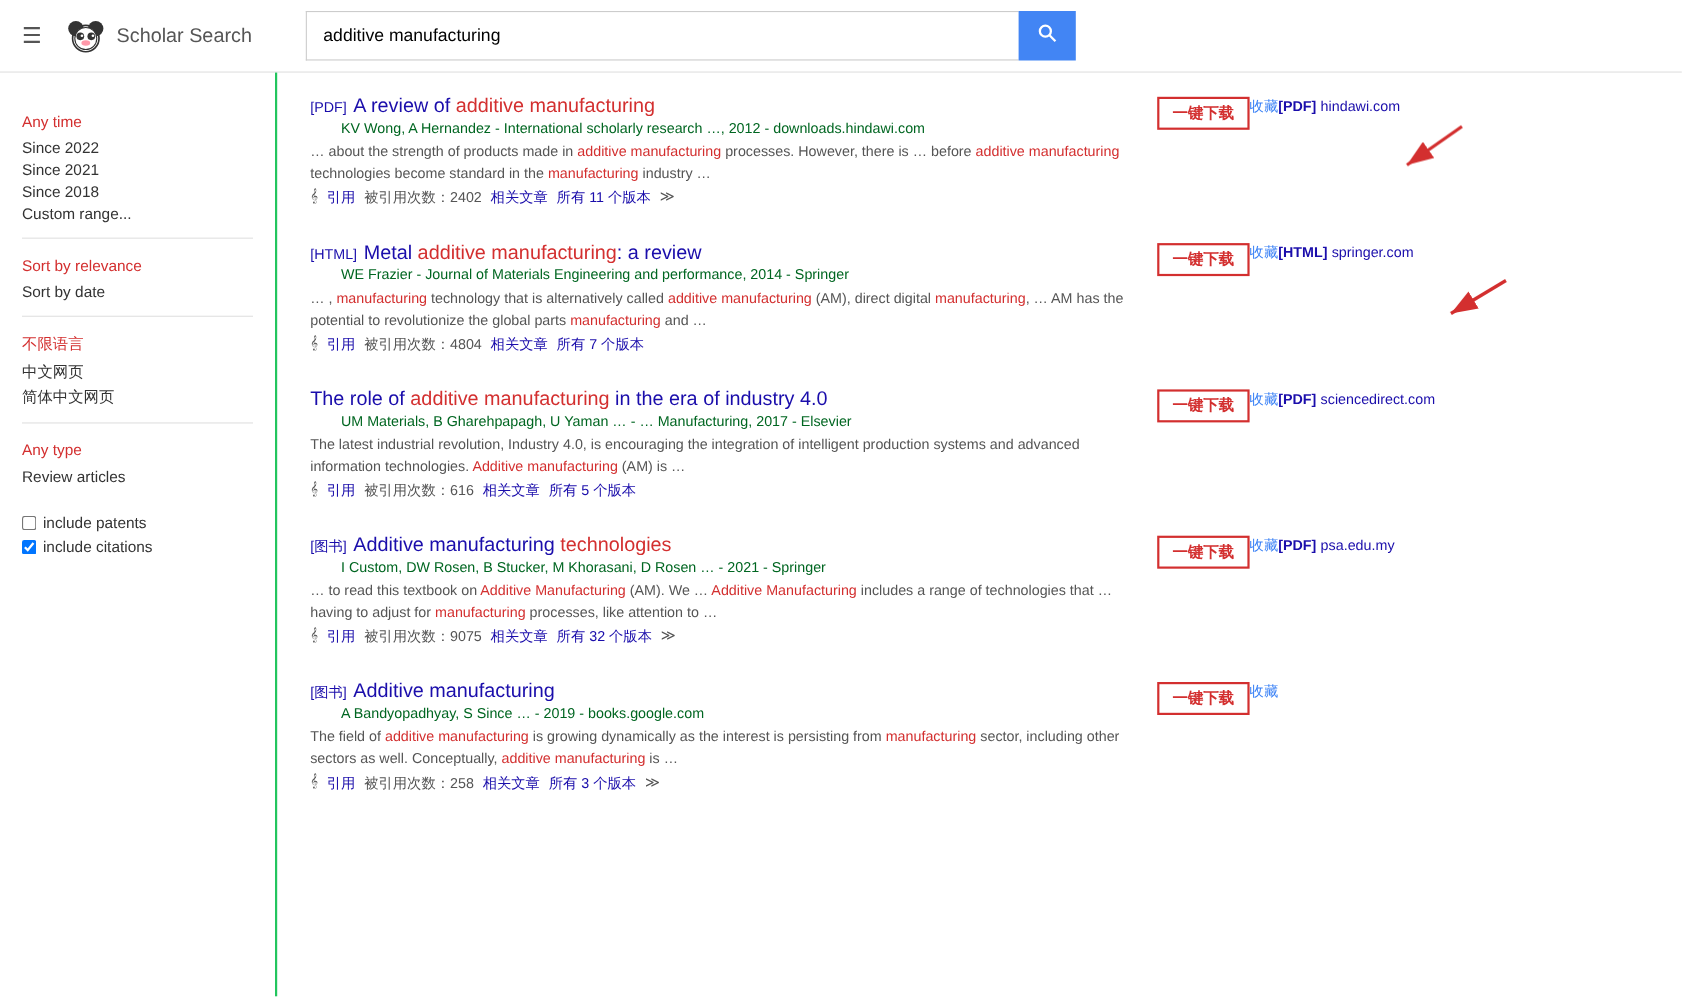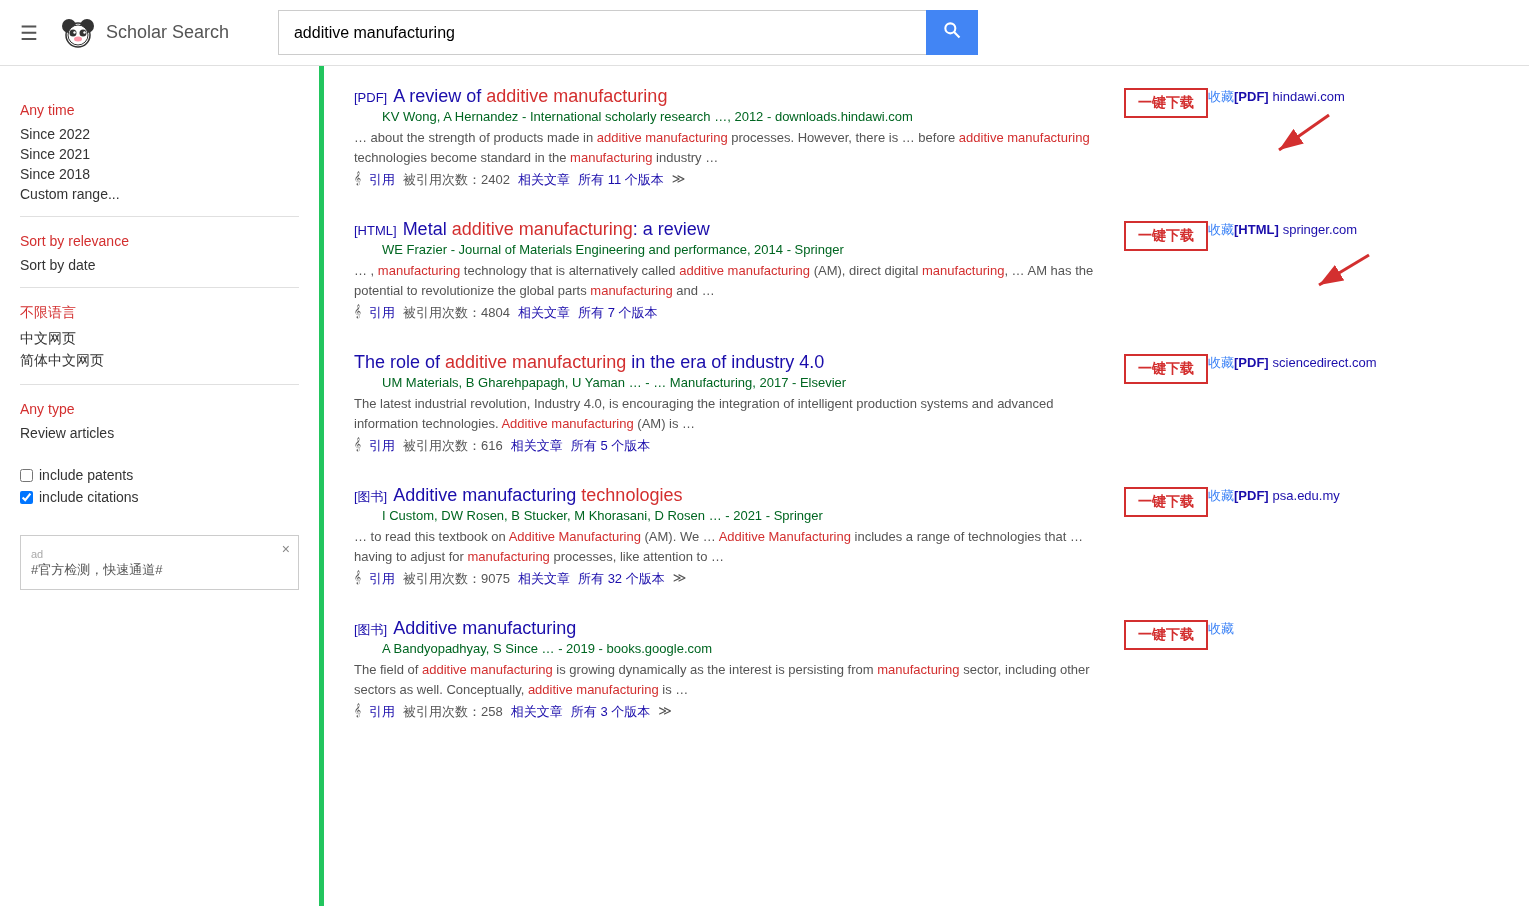--- a/index.html
+++ b/index.html
@@ -55,24 +55,24 @@
     }
 
     
     .main-layout {
       display: flex;
       min-height: calc(100vh - 70px);
     }
 
     
     .sidebar {
-      width: 324px;
+      width: 252px;
       padding: 20px 20px;
       flex-shrink: 0;
-      border-right: 5px solid #22c55e;
+      border-right: 2px solid #22c55e;
       font-size: 14px;
     }
     .sidebar-section-title {
       color: #d32f2f;
       font-size: 14px;
       margin-bottom: 6px;
       margin-top: 16px;
     }
     .sidebar-item {
       color: #333;
@@ -269,25 +269,20 @@
       <label class="checkbox-item">
         <input type="checkbox" style="">
         <span>include patents</span>
       </label>
       <label class="checkbox-item">
         <input type="checkbox" checked="" style="">
         <span>include citations</span>
       </label>
     </div>
 
-    <div class="ad-box">
-      <span class="ad-label">ad</span>
-      <div>#官方检测，快速通道#</div>
-      <span class="ad-close">×</span>
-    </div>
 
   </div>
 
   <div class="results-area">
 
     <div class="result-wrapper">
       <div class="result-item">
         <div class="result-title-line">
           <span class="result-type-tag">[PDF]</span>
           <span class="result-title">A review of <span class="highlight">additive manufacturing</span></span>

